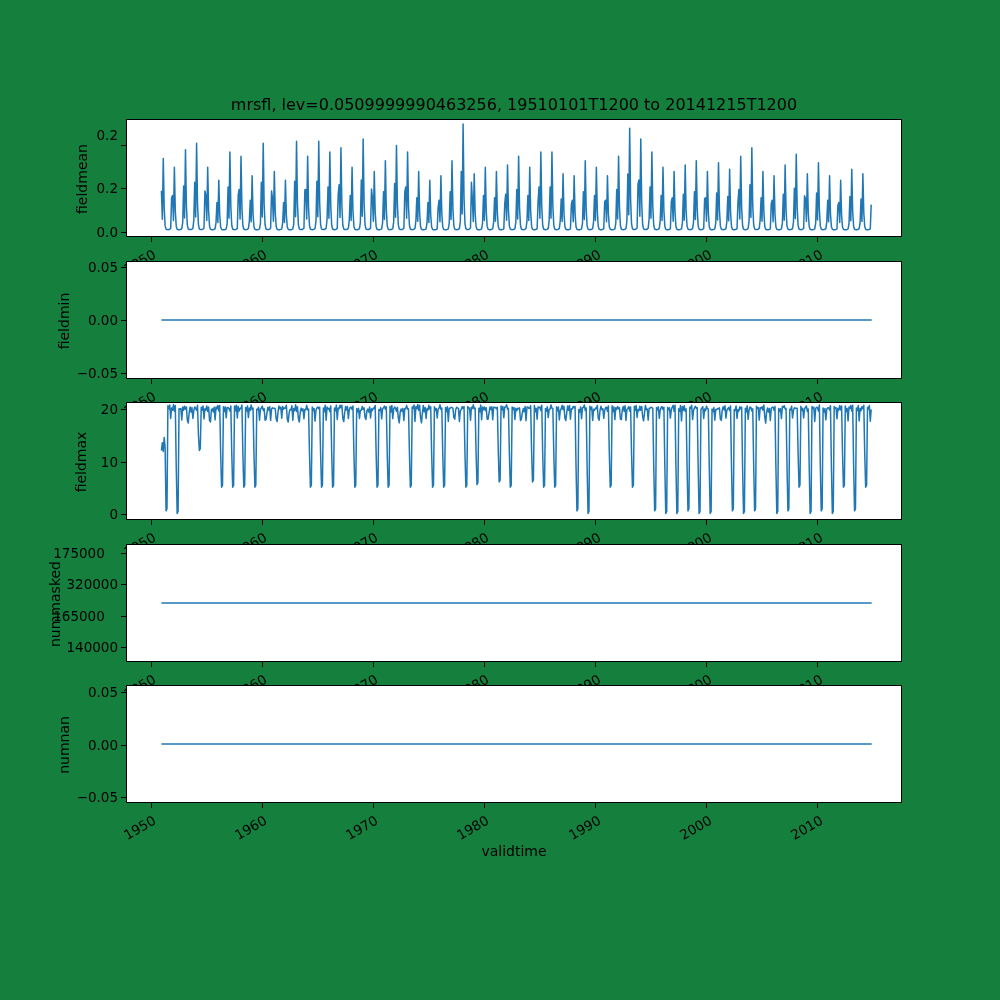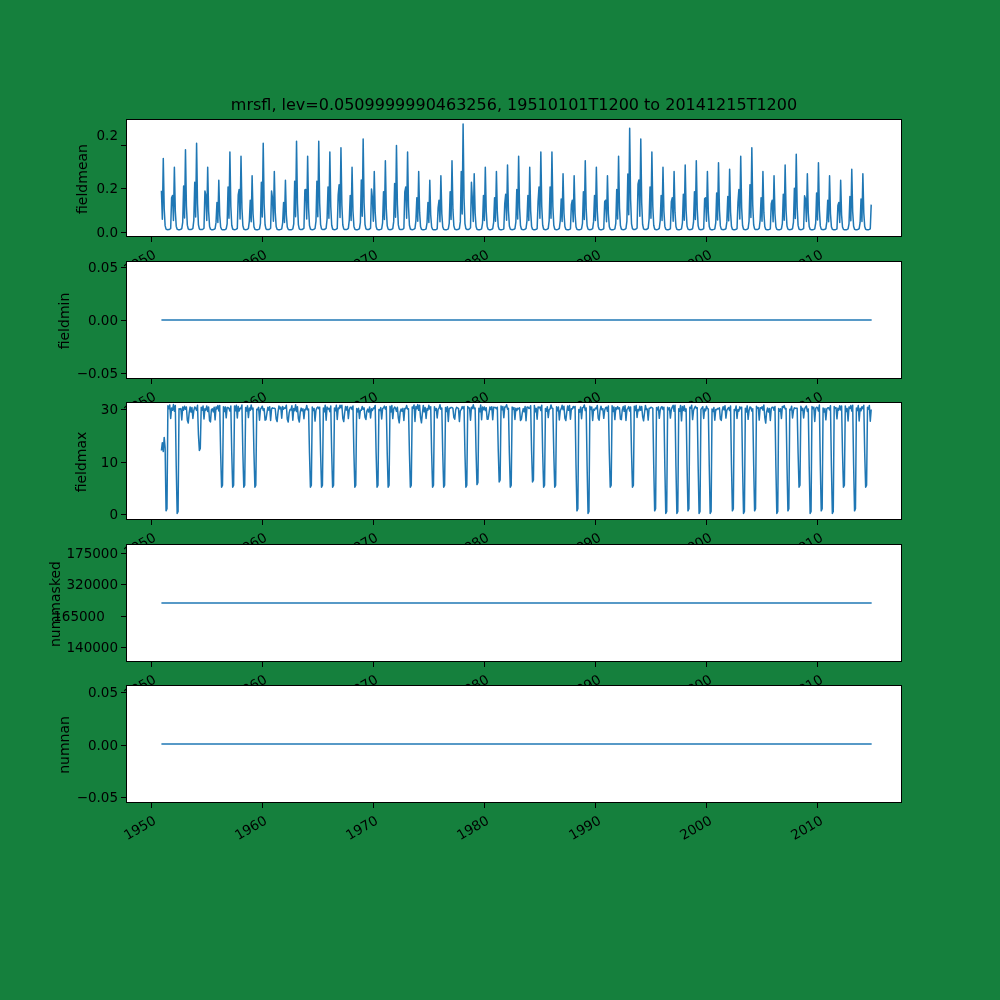--- a/index.html
+++ b/index.html
@@ -91,21 +91,21 @@
         <div class="xtick-label" style="left: 534.557px; top: 125px;">2000</div>
         <div class="xtick-mark" style="left: 690.104px;"></div>
         <div class="xtick-label" style="left: 645.604px; top: 125px;">2010</div>
         <div class="ylabel" style="left: -133px; top: 50px;">fieldmin</div>
       </div>
       <div class="axes" style="top: 402px; z-index: 3;">
         <svg width="774" height="116" viewBox="0 0 774 116">
           <polyline points="34.42,47.50 35.35,39.63 36.28,48.55 37.20,34.38 38.13,44.88 39.05,107.86 39.98,105.76 40.90,2.71 41.83,5.73 42.75,2.05 43.68,15.49 44.60,4.88 45.53,7.27 46.45,1.58 47.38,8.15 48.31,2.55 49.23,63.25 50.16,110.49 51.08,108.39 52.01,5.73 52.93,6.13 53.86,5.59 54.78,16.98 55.71,4.04 56.63,7.18 57.56,3.27 58.48,6.21 59.41,3.98 60.34,17.36 61.26,19.97 62.19,9.54 63.11,3.90 64.04,9.02 64.96,4.52 65.89,15.51 66.81,7.45 67.74,3.99 68.66,5.30 69.59,7.37 70.52,2.32 71.44,31.76 72.37,47.50 73.29,45.40 74.22,4.23 75.14,7.19 76.07,2.97 76.99,15.95 77.92,5.71 78.84,7.21 79.77,2.98 80.69,8.42 81.62,4.09 82.55,17.51 83.47,18.87 84.40,6.72 85.32,5.73 86.25,8.89 87.17,4.17 88.10,16.84 89.02,3.92 89.95,5.91 90.87,2.48 91.80,7.99 92.72,2.58 93.65,50.13 94.58,84.24 95.50,82.14 96.43,3.79 97.35,8.61 98.28,3.87 99.20,14.86 100.13,4.54 101.05,4.39 101.98,5.45 102.90,8.06 103.83,3.07 104.75,50.13 105.68,84.24 106.61,82.14 107.53,2.89 108.46,7.82 109.38,2.17 110.31,14.89 111.23,3.43 112.16,8.04 113.08,5.32 114.01,5.50 114.93,2.09 115.86,50.13 116.78,84.24 117.71,82.14 118.64,4.50 119.56,8.07 120.49,2.88 121.41,14.61 122.34,4.99 123.26,7.35 124.19,2.07 125.11,6.43 126.04,5.07 126.96,50.13 127.89,84.24 128.81,82.14 129.74,6.19 130.67,6.65 131.59,4.35 132.52,17.25 133.44,6.27 134.37,4.96 135.29,3.19 136.22,7.44 137.14,5.68 138.07,17.14 138.99,16.52 139.92,10.13 140.85,4.31 141.77,7.13 142.70,3.82 143.62,17.50 144.55,6.01 145.47,4.83 146.40,5.36 147.32,5.15 148.25,5.80 149.17,16.02 150.10,18.59 151.02,9.18 151.95,2.94 152.88,5.74 153.80,4.08 154.73,15.19 155.65,3.47 156.58,6.18 157.50,4.80 158.43,5.28 159.35,2.22 160.28,16.29 161.20,19.03 162.13,9.89 163.05,6.51 163.98,6.87 164.91,2.75 165.83,17.25 166.76,5.39 167.68,7.61 168.61,1.79 169.53,8.60 170.46,3.75 171.38,15.59 172.31,18.93 173.23,9.27 174.16,5.13 175.08,7.67 176.01,5.86 176.94,15.80 177.86,6.43 178.79,6.80 179.71,2.51 180.64,6.89 181.56,5.99 182.49,50.13 183.41,84.24 184.34,82.14 185.26,3.91 186.19,7.53 187.11,5.54 188.04,18.11 188.97,7.18 189.89,5.05 190.82,3.94 191.74,5.66 192.67,4.20 193.59,50.13 194.52,84.24 195.44,82.14 196.37,5.08 197.29,8.82 198.22,2.20 199.14,17.21 200.07,4.00 201.00,6.08 201.92,5.31 202.85,8.64 203.77,3.08 204.70,50.13 205.62,84.24 206.55,82.14 207.47,4.89 208.40,7.84 209.32,2.25 210.25,16.45 211.18,5.10 212.10,5.71 213.03,2.22 213.95,4.76 214.88,2.30 215.80,15.28 216.73,18.57 217.65,9.99 218.58,3.46 219.50,6.99 220.43,3.50 221.35,15.59 222.28,6.68 223.21,4.21 224.13,4.14 225.06,6.45 225.98,3.03 226.91,50.13 227.83,84.24 228.76,82.14 229.68,5.55 230.61,8.88 231.53,5.26 232.46,15.42 233.38,7.19 234.31,7.36 235.24,3.49 236.16,6.27 237.09,4.94 238.01,14.20 238.94,16.48 239.86,8.08 240.79,6.11 241.71,8.93 242.64,3.94 243.56,14.95 244.49,5.80 245.41,7.53 246.34,4.98 247.27,5.49 248.19,2.49 249.12,50.13 250.04,84.24 250.97,82.14 251.89,6.42 252.82,7.38 253.74,4.64 254.67,16.00 255.59,5.56 256.52,4.98 257.44,3.12 258.37,6.14 259.30,3.68 260.22,50.13 261.15,84.24 262.07,82.14 263.00,3.21 263.92,8.89 264.85,2.50 265.77,15.61 266.70,5.85 267.62,4.03 268.55,5.20 269.47,8.38 270.40,4.23 271.33,15.17 272.25,19.84 273.18,9.05 274.10,5.93 275.03,8.29 275.95,5.38 276.88,17.45 277.80,5.49 278.73,5.63 279.65,2.59 280.58,6.07 281.51,5.82 282.43,50.13 283.36,84.24 284.28,82.14 285.21,4.00 286.13,5.30 287.06,2.07 287.98,18.50 288.91,3.44 289.83,5.73 290.76,1.62 291.68,7.26 292.61,2.19 293.54,14.62 294.46,19.86 295.39,10.39 296.31,2.39 297.24,8.77 298.16,4.57 299.09,15.51 300.01,5.56 300.94,7.20 301.86,2.32 302.79,5.94 303.71,3.80 304.64,50.13 305.57,84.24 306.49,82.14 307.42,3.79 308.34,7.37 309.27,5.49 310.19,14.99 311.12,6.21 312.04,5.16 312.97,1.83 313.89,6.29 314.82,5.06 315.74,50.13 316.67,84.24 317.60,82.14 318.52,4.45 319.45,8.47 320.37,3.65 321.30,18.39 322.22,5.35 323.15,5.24 324.07,4.41 325.00,4.56 325.92,5.41 326.85,14.37 327.77,16.27 328.70,6.73 329.63,4.29 330.55,5.04 331.48,5.38 332.40,18.57 333.33,7.53 334.25,6.68 335.18,3.60 336.10,5.48 337.03,3.44 337.95,50.13 338.88,84.24 339.80,82.14 340.73,3.57 341.66,5.05 342.58,5.08 343.51,17.23 344.43,4.29 345.36,5.53 346.28,1.85 347.21,5.70 348.13,5.12 349.06,48.81 349.98,81.62 350.91,79.52 351.84,5.30 352.76,8.78 353.69,2.05 354.61,16.69 355.54,3.90 356.46,6.68 357.39,3.92 358.31,7.55 359.24,4.83 360.16,16.15 361.09,16.15 362.01,10.05 362.94,3.91 363.87,6.45 364.79,3.70 365.72,16.66 366.64,4.15 367.57,4.57 368.49,4.48 369.42,5.69 370.34,4.23 371.27,47.50 372.19,79.00 373.12,76.90 374.04,2.99 374.97,6.70 375.90,3.54 376.82,14.68 377.75,4.01 378.67,4.05 379.60,1.74 380.52,6.17 381.45,5.22 382.37,50.13 383.30,84.24 384.22,82.14 385.15,3.97 386.07,6.37 387.00,4.55 387.93,16.52 388.85,5.18 389.78,7.60 390.70,5.30 391.63,5.96 392.55,4.79 393.48,17.51 394.40,16.05 395.33,9.57 396.25,5.62 397.18,8.73 398.10,3.60 399.03,17.81 399.96,4.14 400.88,3.95 401.81,5.45 402.73,5.20 403.66,2.81 404.58,47.50 405.51,79.00 406.43,76.90 407.36,2.54 408.28,8.73 409.21,5.38 410.13,16.16 411.06,3.94 411.99,4.73 412.91,3.99 413.84,7.50 414.76,2.15 415.69,50.13 416.61,84.24 417.54,82.14 418.46,5.60 419.39,8.31 420.31,3.74 421.24,14.59 422.16,6.67 423.09,5.97 424.02,2.01 424.94,5.31 425.87,5.55 426.79,50.13 427.72,84.24 428.64,82.14 429.57,3.72 430.49,7.71 431.42,4.08 432.34,17.04 433.27,7.59 434.20,5.84 435.12,2.35 436.05,6.65 436.97,3.21 437.90,15.24 438.82,17.57 439.75,9.40 440.67,2.90 441.60,7.35 442.52,2.59 443.45,16.22 444.37,5.76 445.30,5.95 446.23,3.49 447.15,4.76 448.08,3.42 449.00,61.94 449.93,107.86 450.85,105.76 451.78,6.44 452.70,9.15 453.63,3.98 454.55,15.81 455.48,4.84 456.40,4.56 457.33,1.97 458.26,7.56 459.18,5.07 460.11,63.25 461.03,110.49 461.96,108.39 462.88,3.24 463.81,6.51 464.73,3.90 465.66,17.52 466.58,6.33 467.51,7.21 468.43,5.06 469.36,5.69 470.29,2.49 471.21,15.26 472.14,17.29 473.06,7.07 473.99,3.29 474.91,6.86 475.84,5.69 476.76,15.36 477.69,7.33 478.61,4.75 479.54,4.21 480.46,8.24 481.39,2.90 482.32,50.13 483.24,84.24 484.17,82.14 485.09,2.84 486.02,8.51 486.94,4.02 487.87,16.58 488.79,4.68 489.72,6.36 490.64,3.60 491.57,5.89 492.49,4.85 493.42,16.10 494.35,16.68 495.27,6.98 496.20,3.59 497.12,8.32 498.05,2.76 498.97,17.41 499.90,6.65 500.82,5.39 501.75,3.64 502.67,8.09 503.60,3.91 504.53,50.13 505.45,84.24 506.38,82.14 507.30,3.21 508.23,7.52 509.15,2.56 510.08,14.46 511.00,6.52 511.93,7.82 512.85,3.18 513.78,7.32 514.70,3.49 515.63,13.53 516.56,17.80 517.48,10.05 518.41,2.47 519.33,6.48 520.26,6.01 521.18,17.08 522.11,5.35 523.03,5.20 523.96,4.25 524.88,4.63 525.81,5.25 526.73,61.94 527.66,107.86 528.59,105.76 529.51,4.58 530.44,6.91 531.36,3.89 532.29,15.35 533.21,7.14 534.14,4.43 535.06,3.69 535.99,6.59 536.91,4.15 537.84,63.25 538.76,110.49 539.69,108.39 540.62,4.37 541.54,6.75 542.47,4.77 543.39,15.10 544.32,6.65 545.24,4.00 546.17,2.30 547.09,8.33 548.02,2.19 548.94,63.25 549.87,110.49 550.79,108.39 551.72,5.82 552.65,8.29 553.57,2.42 554.50,17.87 555.42,3.43 556.35,7.47 557.27,2.80 558.20,8.36 559.12,5.86 560.05,61.94 560.97,107.86 561.90,105.76 562.82,4.26 563.75,5.13 564.68,2.31 565.60,16.60 566.53,7.55 567.45,5.04 568.38,3.34 569.30,5.16 570.23,4.69 571.15,63.25 572.08,110.49 573.00,108.39 573.93,6.41 574.86,5.06 575.78,3.71 576.71,15.39 577.63,5.98 578.56,7.80 579.48,3.22 580.41,5.62 581.33,6.03 582.26,63.25 583.18,110.49 584.11,108.39 585.03,6.08 585.96,8.46 586.89,4.56 587.81,17.18 588.74,6.62 589.66,6.72 590.59,5.48 591.51,5.91 592.44,4.73 593.36,16.09 594.29,17.35 595.21,7.42 596.14,3.80 597.06,6.89 597.99,2.82 598.92,15.12 599.84,7.42 600.77,5.67 601.69,4.58 602.62,7.57 603.54,2.93 604.47,61.94 605.39,107.86 606.32,105.76 607.24,6.41 608.17,7.51 609.09,3.04 610.02,15.42 610.95,6.52 611.87,8.13 612.80,3.83 613.72,5.83 614.65,4.20 615.57,63.25 616.50,110.49 617.42,108.39 618.35,5.31 619.27,9.01 620.20,2.87 621.12,16.36 622.05,7.48 622.98,4.00 623.90,4.36 624.83,8.02 625.75,5.81 626.68,61.94 627.60,107.86 628.53,105.76 629.45,3.35 630.38,5.17 631.30,4.59 632.23,17.11 633.15,4.65 634.08,5.55 635.01,3.75 635.93,7.11 636.86,2.09 637.78,14.29 638.71,20.07 639.63,8.84 640.56,4.96 641.48,8.96 642.41,5.56 643.33,17.38 644.26,5.73 645.19,4.17 646.11,4.16 647.04,7.34 647.96,3.60 648.89,63.25 649.81,110.49 650.74,108.39 651.66,5.52 652.59,8.27 653.51,5.71 654.44,15.56 655.36,3.41 656.29,4.36 657.22,2.61 658.14,5.86 659.07,5.58 659.99,61.94 660.92,107.86 661.84,105.76 662.77,6.34 663.69,6.95 664.62,3.14 665.54,14.95 666.47,7.55 667.39,4.79 668.32,5.30 669.25,5.35 670.17,5.29 671.10,50.13 672.02,84.24 672.95,82.14 673.87,3.19 674.80,7.37 675.72,5.23 676.65,14.92 677.57,6.09 678.50,4.17 679.42,3.07 680.35,8.41 681.28,6.00 682.20,63.25 683.13,110.49 684.05,108.39 684.98,3.46 685.90,5.62 686.83,4.20 687.75,18.43 688.68,5.39 689.60,4.23 690.53,4.70 691.45,8.06 692.38,2.03 693.31,61.94 694.23,107.86 695.16,105.76 696.08,4.90 697.01,9.09 697.93,5.58 698.86,16.87 699.78,6.00 700.71,4.85 701.63,4.80 702.56,6.99 703.48,2.69 704.41,63.25 705.34,110.49 706.26,108.39 707.19,3.54 708.11,5.26 709.04,4.73 709.96,15.86 710.89,5.33 711.81,7.17 712.74,2.72 713.66,6.92 714.59,2.92 715.52,50.13 716.44,84.24 717.37,82.14 718.29,2.95 719.22,8.58 720.14,5.50 721.07,17.95 721.99,3.95 722.92,5.46 723.84,2.50 724.77,8.09 725.69,2.35 726.62,61.94 727.55,107.86 728.47,105.76 729.40,5.01 730.32,7.50 731.25,2.54 732.17,17.88 733.10,5.25 734.02,7.76 734.95,3.65 735.87,5.70 736.80,2.33 737.72,50.13 738.65,84.24 739.58,82.14 740.50,4.36 741.43,6.11 742.35,2.49 743.28,18.13 744.20,6.54" fill="none" stroke="#1f77b4" stroke-width="1.5" stroke-linejoin="round"></polyline>
         </svg>
         <div class="ytick-mark" style="top: 6.01131px;"></div>
-        <div class="ytick-label" style="top: -2.98869px;">30</div>
+        <div class="ytick-label" style="top: -2.98869px;">20</div>
         <div class="ytick-mark" style="top: 58.5px;"></div>
         <div class="ytick-label" style="top: 49.5px;">10</div>
         <div class="ytick-mark" style="top: 110.989px;"></div>
         <div class="ytick-label" style="top: 101.989px;">0</div>
         <div class="xtick-mark" style="left: 23.8199px;"></div>
         <div class="xtick-label" style="left: -20.6801px; top: 125px;">1950</div>
         <div class="xtick-mark" style="left: 134.867px;"></div>
         <div class="xtick-label" style="left: 90.3673px; top: 125px;">1960</div>
         <div class="xtick-mark" style="left: 245.915px;"></div>
         <div class="xtick-label" style="left: 201.415px; top: 125px;">1970</div>
@@ -117,21 +117,21 @@
         <div class="xtick-label" style="left: 534.557px; top: 125px;">2000</div>
         <div class="xtick-mark" style="left: 690.104px;"></div>
         <div class="xtick-label" style="left: 645.604px; top: 125px;">2010</div>
         <div class="ylabel" style="left: -116px; top: 50px;">fieldmax</div>
       </div>
       <div class="axes" style="top: 543.5px; z-index: 4;">
         <svg width="774" height="116" viewBox="0 0 774 116">
           <polyline points="34.42,58.00 744.66,58.00" fill="none" stroke="#1f77b4" stroke-width="1.5" stroke-linejoin="round"></polyline>
         </svg>
         <div class="ytick-mark" style="top: 8.06522px;"></div>
-        <div class="ytick-label" style="top: -0.934783px;">175000</div>
+        <div class="ytick-label" style="top: -0.934783px; text-align: center;">175000</div>
         <div class="ytick-mark" style="top: 39.587px;"></div>
         <div class="ytick-label" style="top: 30.587px;">320000</div>
         <div class="ytick-mark" style="top: 71.1087px;"></div>
         <div class="ytick-label" style="top: 62.1087px; text-align: center;">165000</div>
         <div class="ytick-mark" style="top: 102.63px;"></div>
         <div class="ytick-label" style="top: 93.6304px;">140000</div>
         <div class="xtick-mark" style="left: 23.8199px;"></div>
         <div class="xtick-label" style="left: -20.6801px; top: 125px;">1950</div>
         <div class="xtick-mark" style="left: 134.867px;"></div>
         <div class="xtick-label" style="left: 90.3673px; top: 125px;">1960</div>
@@ -167,13 +167,14 @@
         <div class="xtick-label" style="left: 312.462px; top: 125px;">1980</div>
         <div class="xtick-mark" style="left: 468.009px;"></div>
         <div class="xtick-label" style="left: 423.509px; top: 125px;">1990</div>
         <div class="xtick-mark" style="left: 579.057px;"></div>
         <div class="xtick-label" style="left: 534.557px; top: 125px;">2000</div>
         <div class="xtick-mark" style="left: 690.104px;"></div>
         <div class="xtick-label" style="left: 645.604px; top: 125px;">2010</div>
         <div class="ylabel" style="left: -133px; top: 50px;">numnan</div>
       </div>
     </div>
+  <div class="fig-xlabel">validtime</div>
 </div>
 
 </body></html>

